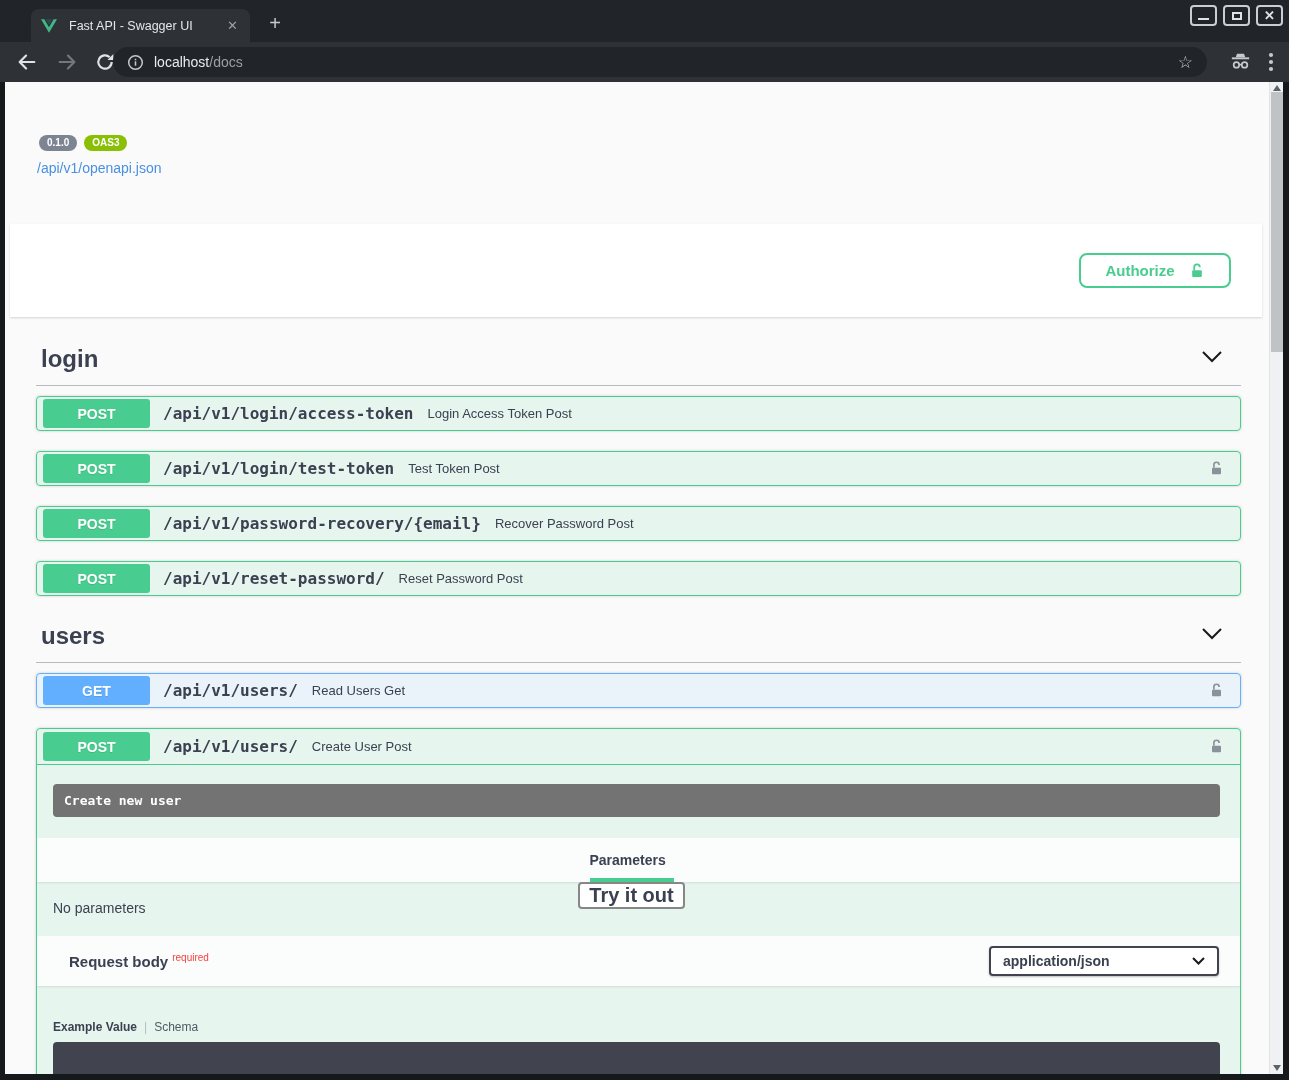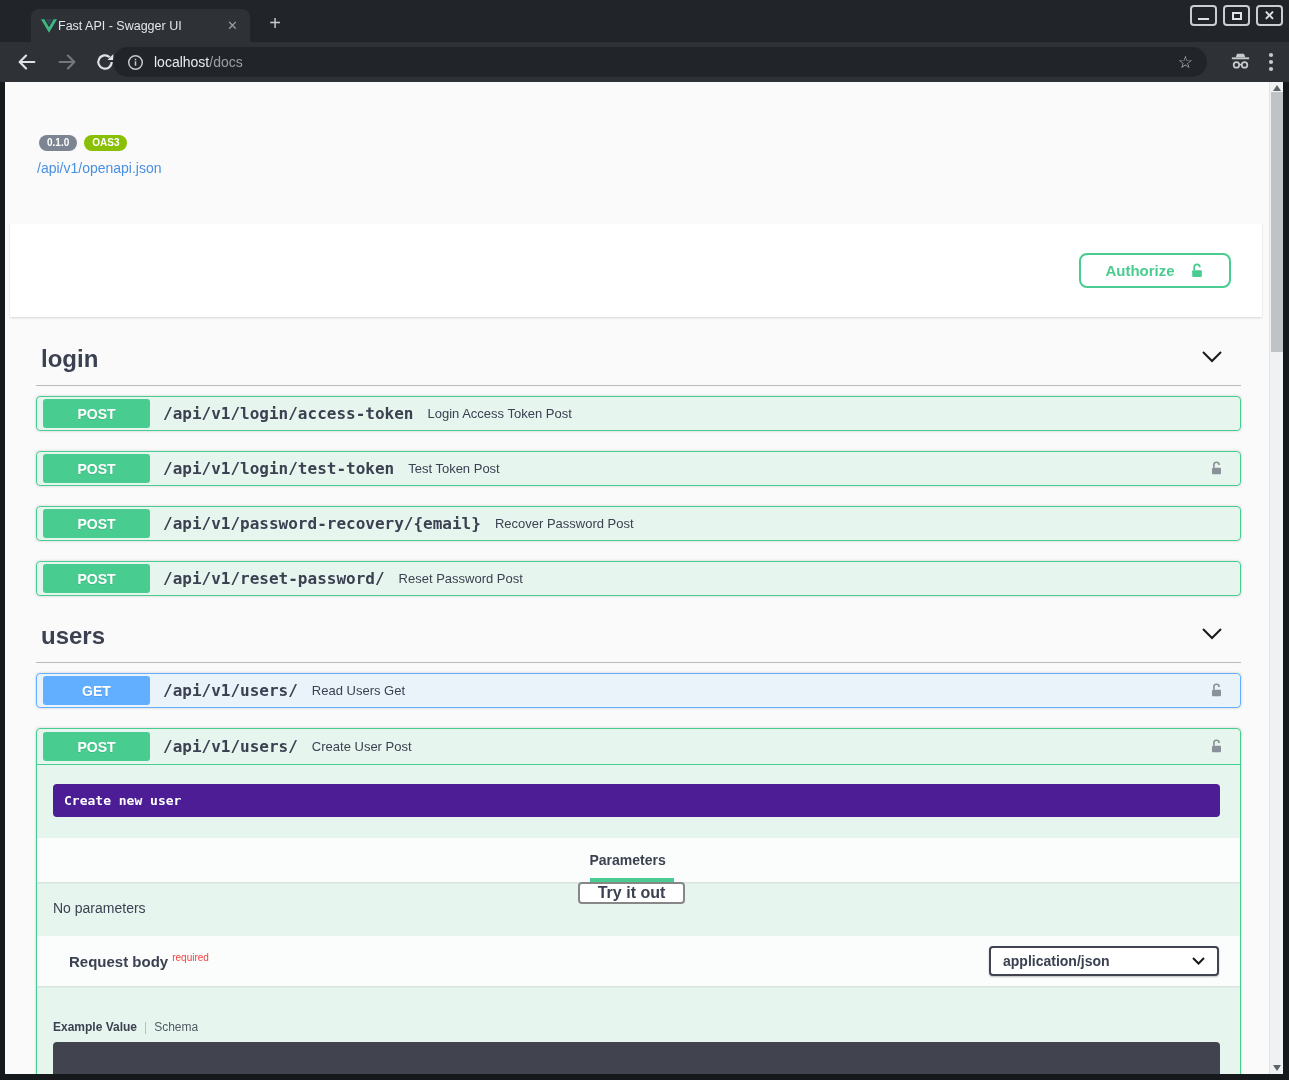--- a/index.html
+++ b/index.html
@@ -7,21 +7,21 @@
   body {
     position: relative; overflow: hidden;
     background: #16191c;
     font-family: "Liberation Sans", sans-serif;
   }
   
   .titlebar { position:absolute; top:0; left:0; right:0; height:42px; background:#212529; }
   .tab {
     position:absolute; left:31px; top:9px; width:219px; height:33px;
     background:#2e3236; border-radius:8px 8px 0 0;
-    display:flex; align-items:center; padding:0 10px; gap:1px;
+    display:flex; align-items:center; padding:0 10px; gap:12px;
   }
   .tab-title { color:#e4e7ea; font-size:12.5px; flex:1; white-space:nowrap; overflow:hidden; }
   .tab-close { color:#9aa0a6; font-size:13px; cursor:default; padding:0 2px; }
   .newtab-btn { position:absolute; left:263px; top:13px; color:#c6cacd; font-size:20px; line-height:20px; width:24px; text-align:center; }
   .win-controls { position:absolute; right:6px; top:5px; display:flex; gap:6px; }
   .win-btn {
     width:27px; height:21px; border:2px solid #c9ced3; border-radius:4px;
     display:flex; align-items:center; justify-content:center; color:#dfe3e7;
   }
   .glyph-min { width:11px; height:0; border-bottom:2.5px solid #dfe3e7; margin-top:6px; }
@@ -97,36 +97,36 @@
 
   .opblock.expanded {
     border:1px solid #49cc90; border-radius:4px; background:rgba(73,204,144,0.1);
     box-shadow:0 0 3px rgba(0,0,0,0.19); overflow:hidden;
   }
   .opblock.expanded .op-row {
     border:none; box-shadow:none; background:transparent; border-radius:0;
     border-bottom:1px solid #49cc90; margin-bottom:0; height:36px;
   }
   .desc-bar {
-    margin:19px 20px 0 16px; height:33px; background:#4c1d95; border-radius:4px;
+    margin:19px 20px 0 16px; height:33px; background:#737373; border-radius:4px;
     display:flex; align-items:center; padding:0 11px;
     color:#fff; font-family:"DejaVu Sans Mono","Liberation Mono",monospace; font-weight:700; font-size:13px;
   }
   .sec-header {
     margin-top:21px; height:44px; background:rgba(255,255,255,0.8);
     box-shadow:0 1px 2px rgba(0,0,0,0.1);
     display:flex; align-items:center; justify-content:space-between; padding:0 30px 0 16px;flex-direction:column;
   }
   .param-tab {
     font-size:14px; font-weight:700; color:#3b4151;
     padding:14px 3px 10px 0; border-bottom:4px solid #49cc90; min-width:84px;
   }
   .tryout-btn {
     width:107px; height:39px; background:#fff; border:2px solid #878787; border-radius:4px;
-    font-family:"Liberation Sans",sans-serif; font-size:16px; font-weight:700; color:#3b4151; cursor:pointer;
+    font-family:"Liberation Sans",sans-serif; font-size:20px; font-weight:700; color:#3b4151; cursor:pointer;
   }
   .no-params { padding:18px 16px 20px; font-size:14px; color:#3b4151; }
   .req-header {
     height:50px; background:rgba(255,255,255,0.8); box-shadow:0 1px 2px rgba(0,0,0,0.1);
     display:flex; align-items:center; justify-content:space-between; padding:0 21px 0 32px;
   }
   .req-title { font-size:15px; font-weight:700; color:#3b4151; }
   .required-flag { color:#f93e3e; font-size:10px; position:relative; top:-6px; margin-left:4px; font-weight:400; }
   .media-select {
     width:230px; height:30px; background:#fff; border:2px solid #41444e; border-radius:4px;

